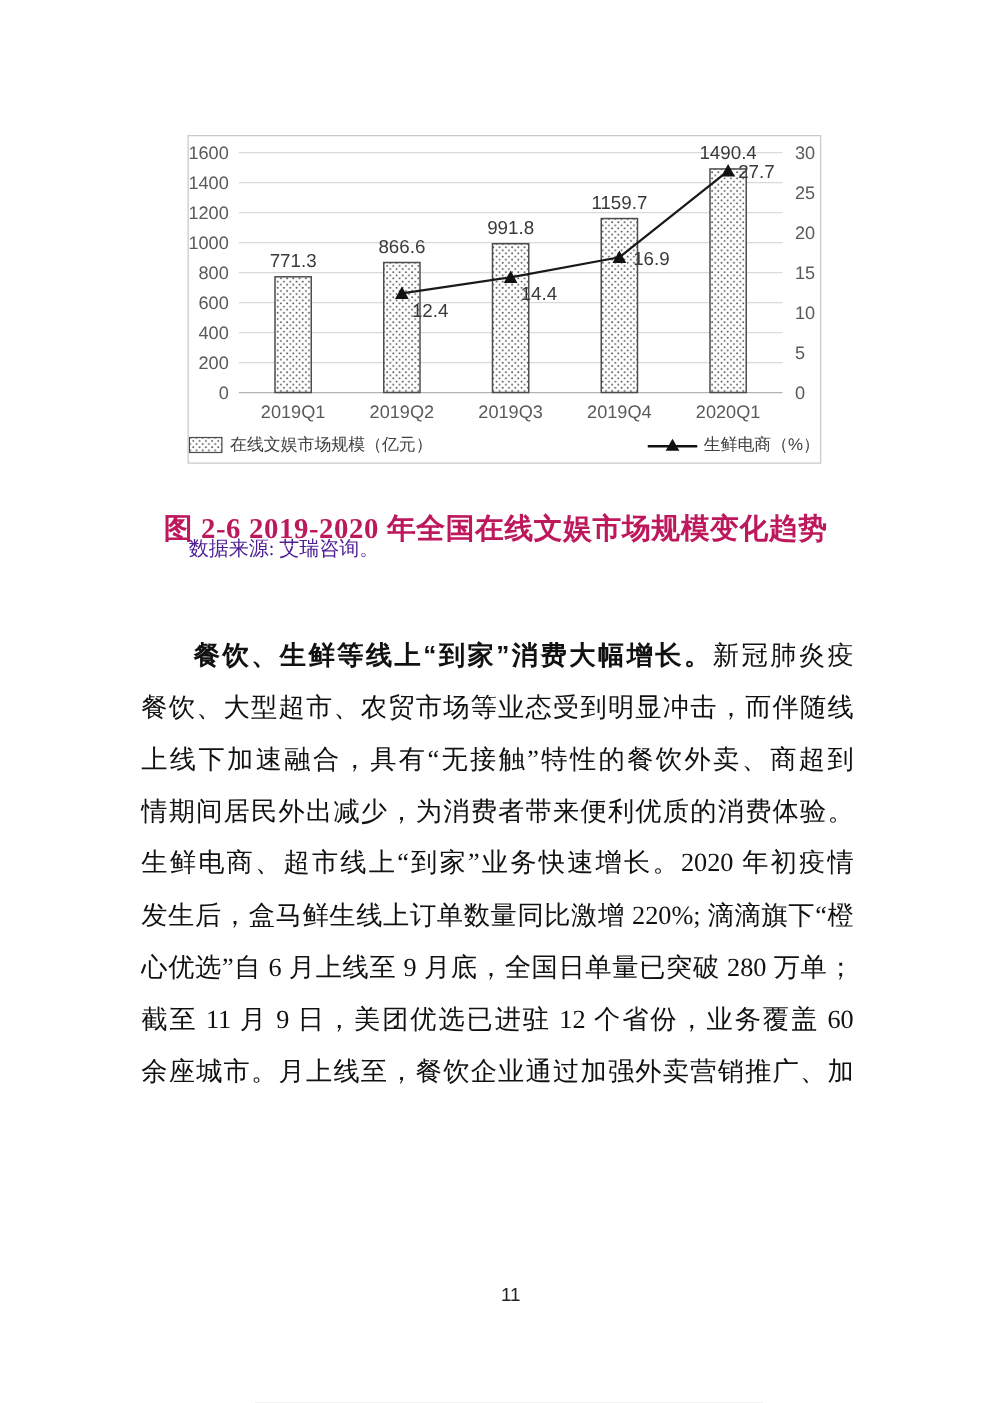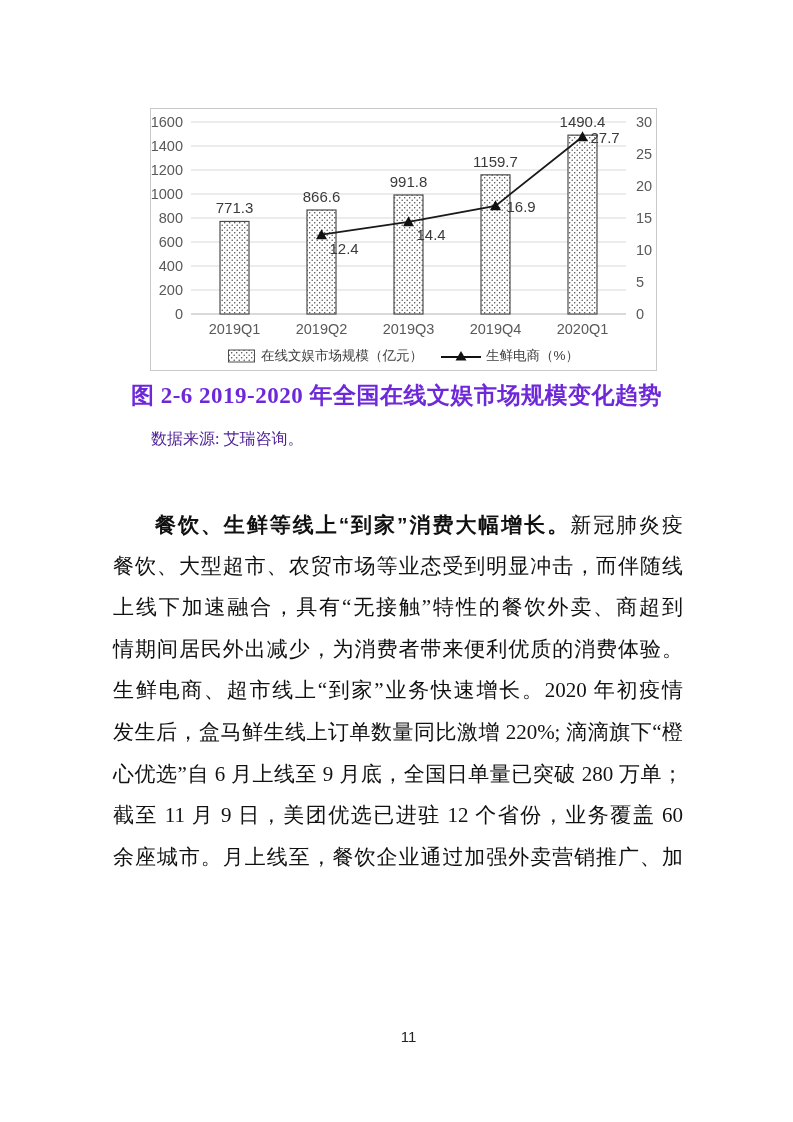--- a/index.html
+++ b/index.html
@@ -24,30 +24,30 @@
   svg text.tick{
     fill:#595959;font-size:14.5px;
     font-family:"Liberation Sans","DejaVu Sans",sans-serif;
   }
   svg text.dlabel{
     fill:#3a3a3a;font-size:15px;
     font-family:"Liberation Sans","DejaVu Sans",sans-serif;
   }
   .legend{
     position:absolute;left:0;bottom:5px;width:100%;
-    display:flex;justify-content:center;align-items:center;gap:18px;
+    display:flex;justify-content:space-between;align-items:center;gap:18px;
     font-family:"Liberation Sans","DejaVu Sans",sans-serif;
     font-size:13.5px;color:#404040;
   }
   .legend-item{display:flex;align-items:center;gap:5px;}
   
   .caption{
-    position:absolute;left:0;top:380px;width:100%;
+    position:absolute;left:0;top:407px;width:100%;
     text-align:center;font-weight:bold;font-size:23px;
-    letter-spacing:0.5px;color:#6d28d9;
+    letter-spacing:0.5px;color:#be185d;
   }
   .source{
     position:absolute;left:151px;top:429px;
     font-size:16px;color:#4c1d95;
   }
   
   .body-text{
     position:absolute;left:113px;top:504px;width:570px;
     font-size:21px;line-height:41.6px;color:#111;
   }

